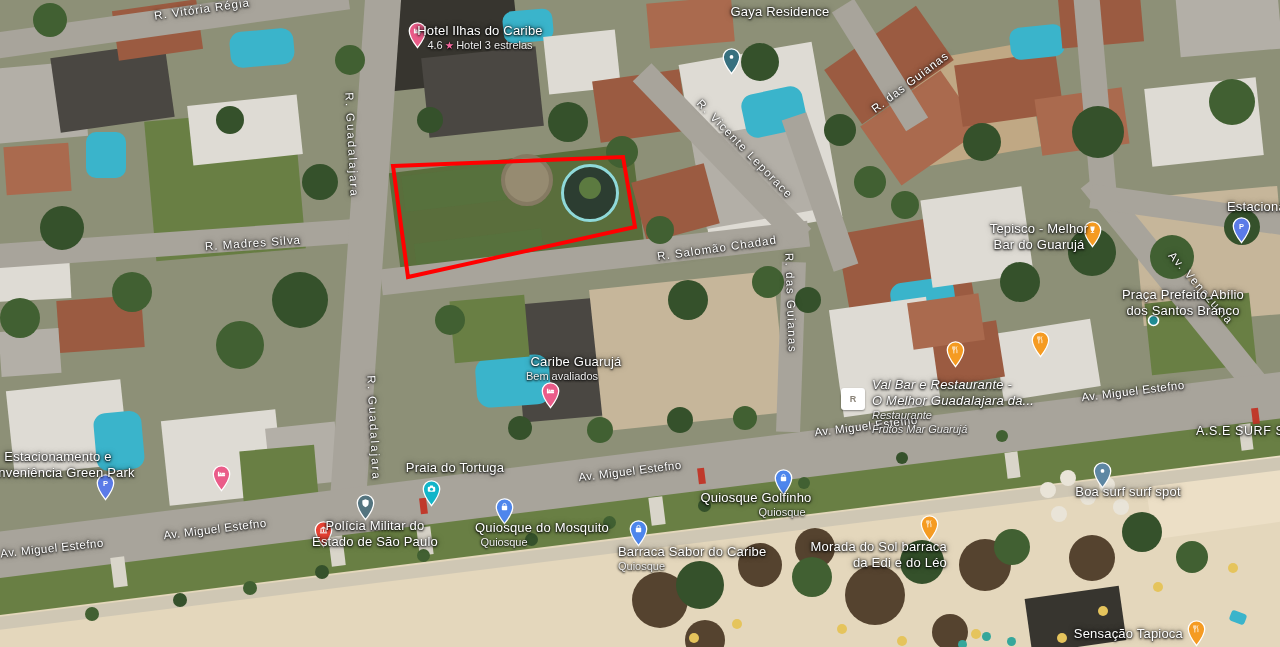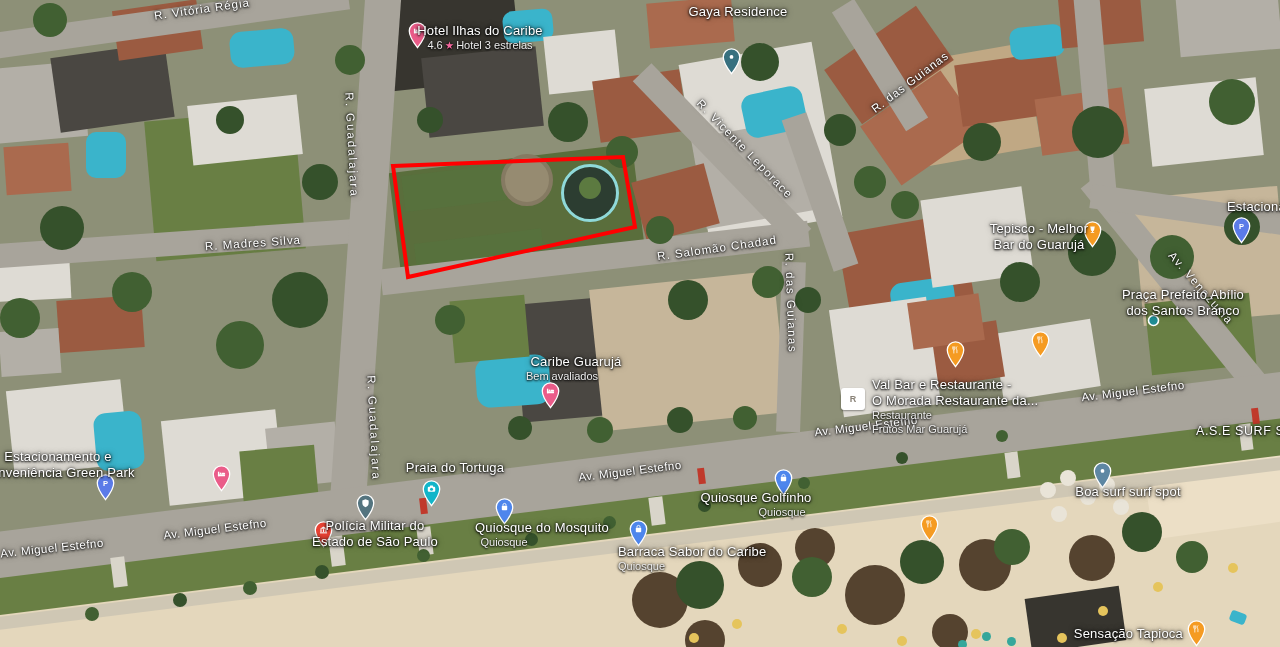--- a/index.html
+++ b/index.html
@@ -379,37 +379,37 @@
       <div class="street" style="left: 1201px; top: 288px; letter-spacing: 1.5px; transform: translate(-50%, -50%) rotate(49deg);">Av. Venezuela</div>
       <div class="street" style="left: 52px; top: 548px; letter-spacing: 0.5px; transform: translate(-50%, -50%) rotate(-6deg);">Av. Miguel Estefno</div>
       <div class="street" style="left: 215px; top: 529px; letter-spacing: 0.5px; transform: translate(-50%, -50%) rotate(-7deg);">Av. Miguel Estefno</div>
       <div class="street" style="left: 630px; top: 471px; letter-spacing: 0.5px; transform: translate(-50%, -50%) rotate(-7deg);">Av. Miguel Estefno</div>
       <div class="street" style="left: 866px; top: 426px; letter-spacing: 0.5px; transform: translate(-50%, -50%) rotate(-7deg);">Av. Miguel Estefno</div>
       <div class="street" style="left: 1133px; top: 391px; letter-spacing: 0.5px; transform: translate(-50%, -50%) rotate(-7deg);">Av. Miguel Estefno</div>
       <div class="poi-label" style="left: 480px; top: 31px; transform: translate(-50%, -7px); text-align: center;">
         <div class="poi-name">Hotel Ilhas do Caribe</div>
         <div class="poi-sub">4.6<span class="star">★</span>Hotel 3 estrelas</div>
       </div>
-      <div class="poi-label" style="left: 738px; top: 12px; transform: translate(-50%, -7px); text-align: center;">
+      <div class="poi-label" style="left: 780px; top: 12px; transform: translate(-50%, -7px); text-align: center;">
         <div class="poi-name">Gaya Residence</div>
       </div>
       <div class="poi-label" style="left: 1039px; top: 229px; transform: translate(-50%, -7px); text-align: center;">
         <div class="poi-name">Tepisco - Melhor</div>
         <div class="poi-name">Bar do Guarujá</div>
       </div>
       <div class="poi-label" style="left: 1227px; top: 207px; transform: translate(0px, -7px);">
         <div class="poi-name">Estacionamento</div>
       </div>
       <div class="poi-label" style="left: 1183px; top: 295px; transform: translate(-50%, -7px); text-align: center;">
         <div class="poi-name">Praça Prefeito Abílio</div>
         <div class="poi-name">dos Santos Branco</div>
       </div>
-      <div class="poi-label" style="left: 872px; top: 385px; transform: translate(0px, -7px);">
+      <div class="poi-label" style="left: 872px; top: 385px; transform: translate(0px, -7px); font-style: italic;">
         <div class="poi-name">Val Bar e Restaurante -</div>
-        <div class="poi-name">O Morada Restaurante da...</div>
+        <div class="poi-name">O Melhor Guadalajara da...</div>
         <div class="poi-sub">Restaurante</div>
         <div class="poi-sub">Frutos Mar Guarujá</div>
       </div>
       <div class="poi-label" style="left: 576px; top: 362px; transform: translate(-50%, -7px); text-align: center;">
         <div class="poi-name">Caribe Guarujá</div>
         <div class="poi-sub" style="transform:translateX(-14px)">Bem avaliados</div>
       </div>
       <div class="poi-label" style="left: 58px; top: 457px; transform: translate(-50%, -7px); text-align: center;">
         <div class="poi-name">Estacionamento e</div>
         <div class="poi-name">Conveniência Green Park</div>
@@ -425,20 +425,24 @@
         <div class="poi-name">Quiosque do Mosquito</div>
         <div class="poi-sub" style="transform:translateX(-38px)">Quiosque</div>
       </div>
       <div class="poi-label" style="left: 756px; top: 498px; transform: translate(-50%, -7px); text-align: center;">
         <div class="poi-name">Quiosque Golfinho</div>
         <div class="poi-sub" style="transform:translateX(26px)">Quiosque</div>
       </div>
       <div class="poi-label" style="left: 618px; top: 552px; transform: translate(0px, -7px);">
         <div class="poi-name">Barraca Sabor do Caribe</div>
         <div class="poi-sub">Quiosque</div>
+      </div>
+      <div class="poi-label" style="left: 947px; top: 547px; transform: translate(-100%, -7px); text-align: right;">
+        <div class="poi-name">Morada do Sol barraca</div>
+        <div class="poi-name">da Edi e do Léo</div>
       </div>
       <div class="poi-label" style="left: 1128px; top: 492px; transform: translate(-50%, -7px); text-align: center;">
         <div class="poi-name">Boa surf surf spot</div>
       </div>
       <div class="poi-label area" style="left: 1196px; top: 432px; transform: translate(0px, -7px);">
         <div class="poi-name">A.S.E SURF SCHOOL</div>
       </div>
       <div class="poi-label" style="left: 1183px; top: 634px; transform: translate(-100%, -7px); text-align: right;">
         <div class="poi-name">Sensação Tapioca</div>
       </div>

